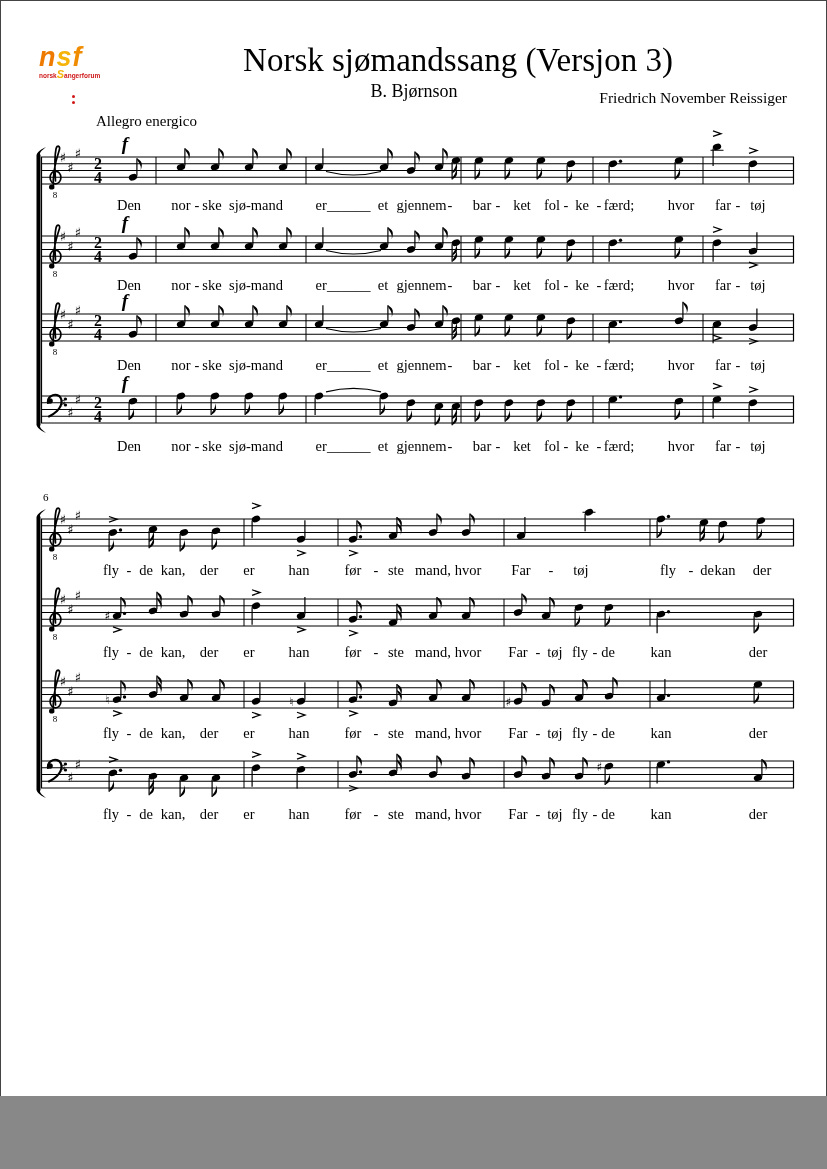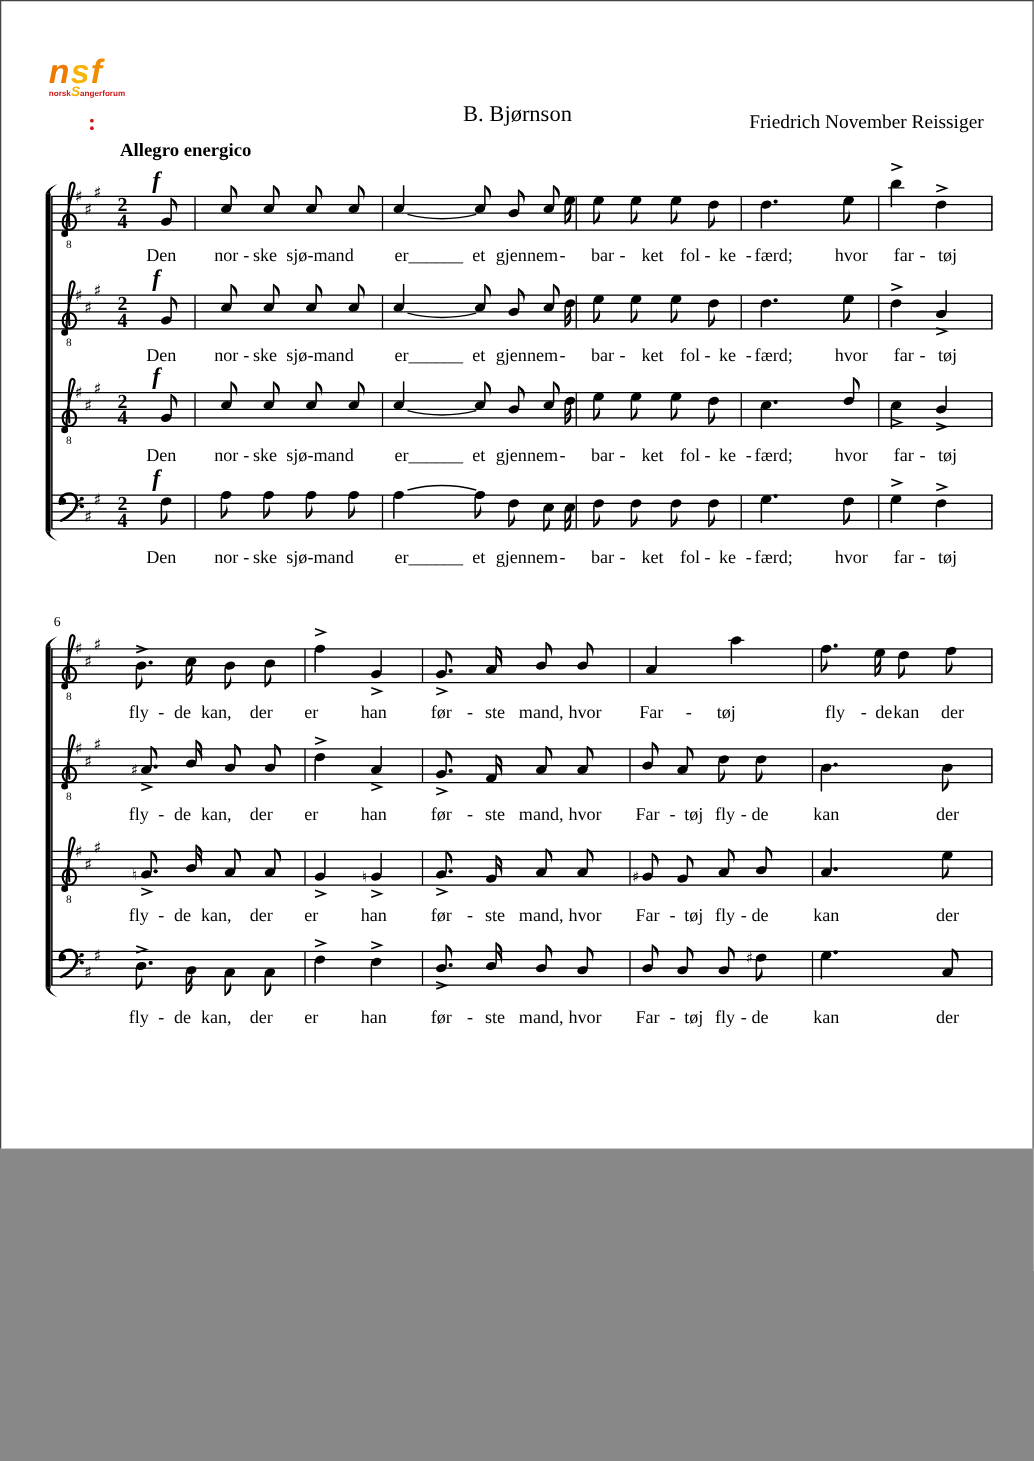--- a/index.html
+++ b/index.html
@@ -1,26 +1,26 @@
 <!DOCTYPE html>
 <html><head>
 <meta charset="utf-8">
 <style>
   html,body{margin:0;padding:0;background:#888;}
   .page{
-    position:relative;width:827px;height:919px;background:#fff;
+    position:relative;width:827px;height:1096px;background:#fff;
     font-family:"Liberation Serif",serif;color:#000;overflow:hidden;
     border-left:1px solid #444;border-top:1px solid #444;border-right:1px solid #444;
     box-sizing:border-box;
   }
   .abs{position:absolute;white-space:nowrap;}
   .title{top:41px;left:457px;transform:translateX(-50%);font-size:33px;}
   .lyricist{top:80px;left:413px;transform:translateX(-50%);font-size:18px;}
   .composer{top:88px;right:39px;font-size:15.5px;}
-  .tempo{top:112px;left:95px;font-size:15px;font-weight:bold;}
+  .tempo{top:112px;left:95px;font-size:15px;font-weight:normal;}
   .logo{top:46px;left:38px;width:80px;font-family:"Liberation Sans",sans-serif;}
   .logo-main{font-size:27px;font-weight:bold;font-style:italic;line-height:20px;letter-spacing:1px;}
   .logo-n{color:#ee7b00;}
   .logo-s{color:#f6b40a;}
   .logo-f{color:#f08c00;}
   .logo-sub{font-size:6.5px;font-weight:bold;color:#cf1717;margin-top:1px;}
   .logo-sub .bigS{color:#f6b40a;font-size:11px;font-style:italic;}
   .logo-dot{position:absolute;width:3px;height:3px;background:#cf1717;border-radius:50%;}
   #score-svg{position:absolute;left:0;top:0;}
   .syll{position:absolute;transform:translateX(-50%);font-size:14.5px;font-family:"Liberation Serif",serif;}
@@ -30,20 +30,21 @@
 
 <div class="page">
 
   <div class="abs logo">
     <div class="logo-main"><span class="logo-n">n</span><span class="logo-s">s</span><span class="logo-f">f</span></div>
     <div class="logo-sub"><span>norsk</span><span class="bigS">S</span><span>angerforum</span></div>
     <div class="logo-dot" style="left:33px;top:48px"></div>
     <div class="logo-dot" style="left:33px;top:54px"></div>
   </div>
 
+  <div class="abs title">Norsk sjømandssang (Versjon 3)</div>
   <div class="abs lyricist">B. Bjørnson</div>
   <div class="abs composer">Friedrich November Reissiger</div>
   <div class="abs tempo">Allegro energico</div>
 
   <svg id="score-svg" width="827" height="1169" viewBox="0 0 827 1169" xmlns="http://www.w3.org/2000/svg">
       <rect x="35.5" y="154" width="4" height="270" fill="#000"></rect>
       <path d="M35.5,154 C37,150 41,148 45,146 C40,150 38,152 39.5,154 Z" fill="#000"></path>
       <path d="M35.5,424 C37,428 41,430 45,432 C40,428 38,426 39.5,424 Z" fill="#000"></path>
       <line x1="40.5" y1="156" x2="40.5" y2="422" stroke="#000" stroke-width="1.2"></line>
       <line x1="40" y1="156" x2="793" y2="156" stroke="#000" stroke-width="1"></line>

